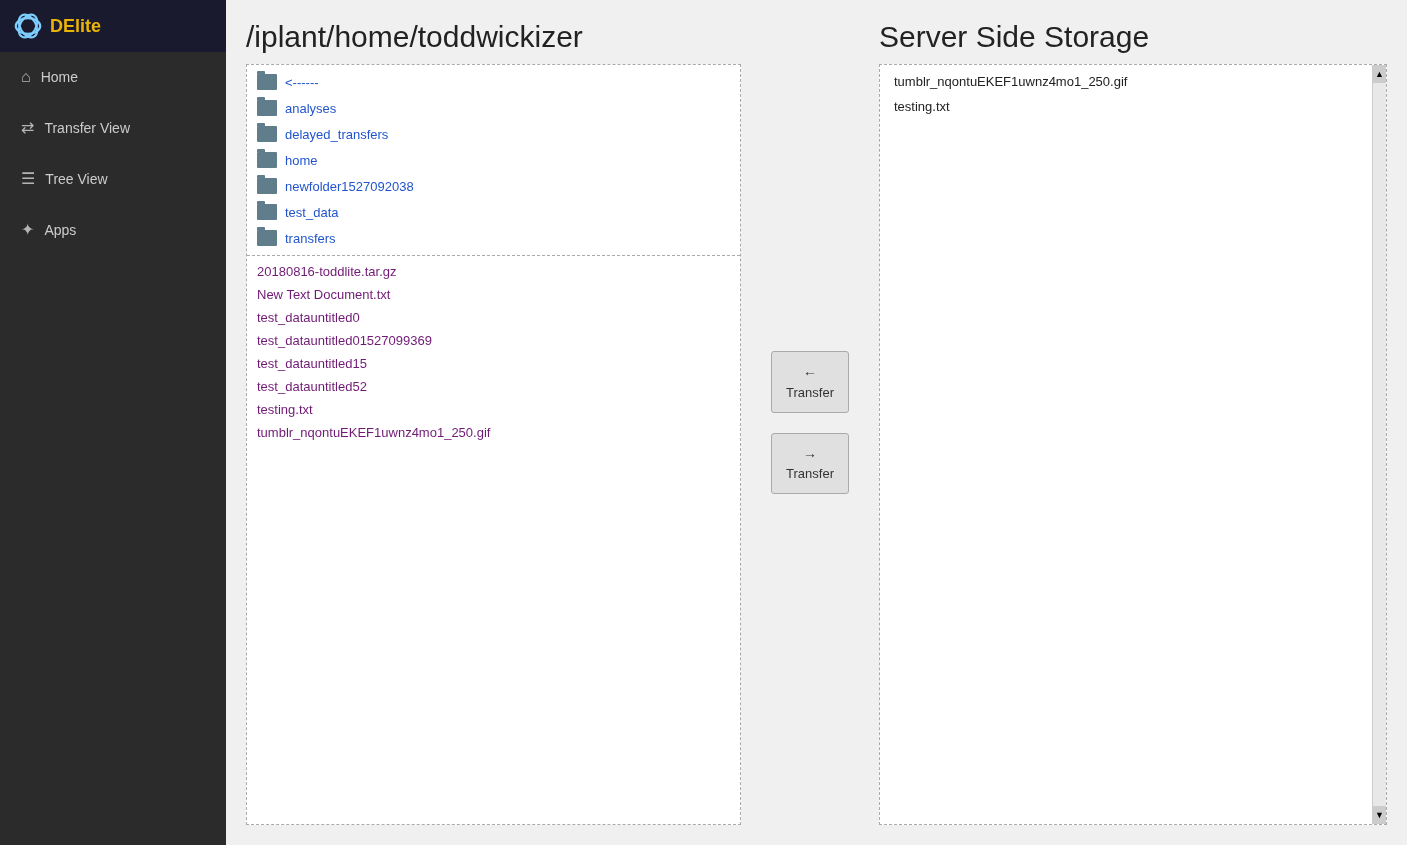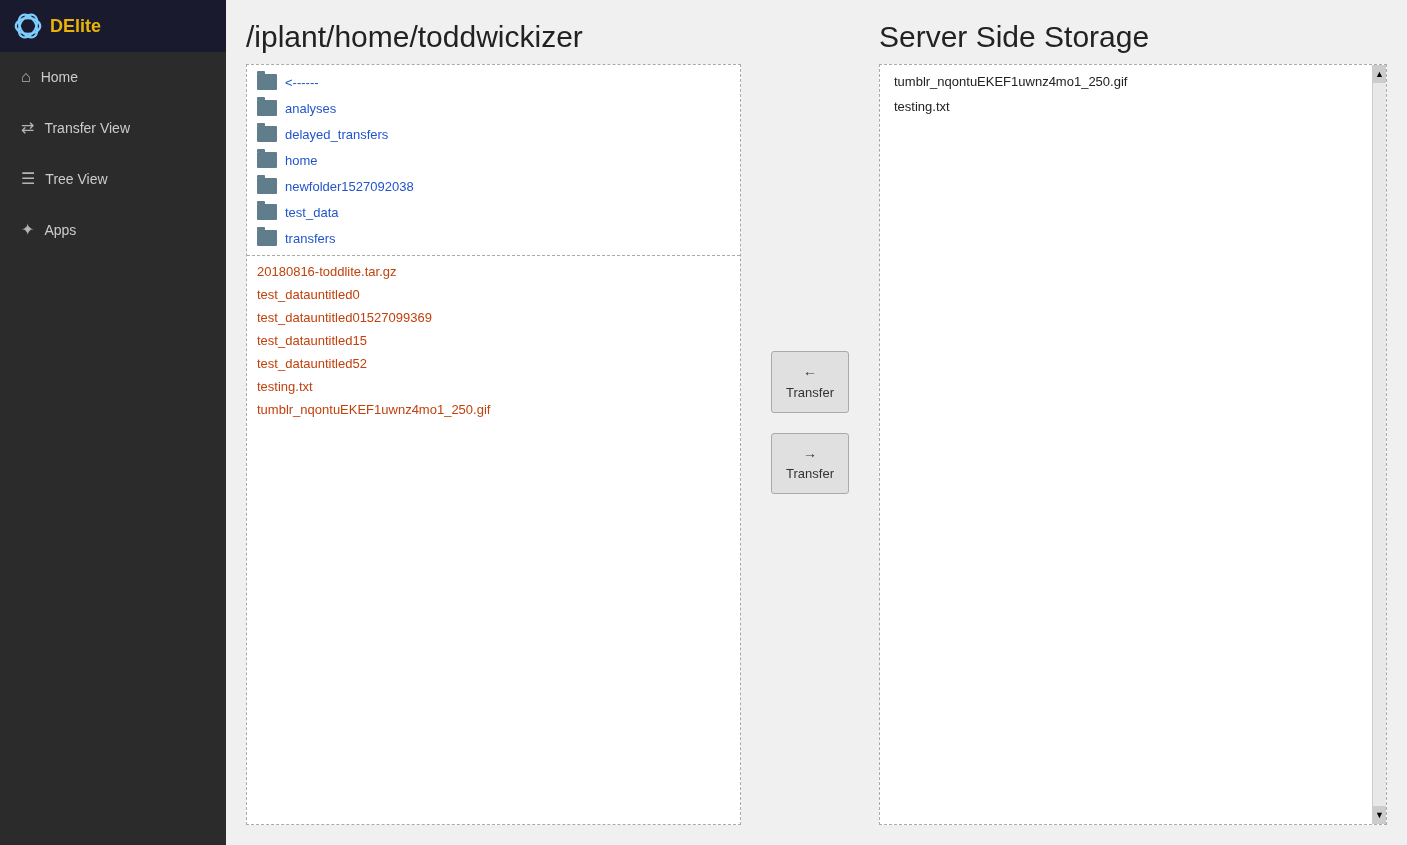--- a/index.html
+++ b/index.html
@@ -130,21 +130,21 @@
 
     
     .files-section {
       padding: 4px 0;
       overflow-y: auto;
     }
 
     .file-item {
       padding: 4px 10px;
       font-size: 13px;
-      color: #c2410c;
+      color: #701a75;
       cursor: pointer;
     }
 
     
     #transfer-buttons {
       display: flex;
       flex-direction: column;
       justify-content: center;
       align-items: center;
       gap: 20px;
@@ -261,20 +261,21 @@
             <span>test_data</span>
           </div>
           <div class="folder-item">
             <div class="folder-icon"></div>
             <span>transfers</span>
           </div>
         </div>
       <div class="files-section">
 
       <div class="file-item">20180816-toddlite.tar.gz</div>
+          <div class="file-item">New Text Document.txt</div>
           <div class="file-item">test_datauntitled0</div>
           <div class="file-item">test_datauntitled01527099369</div>
           <div class="file-item">test_datauntitled15</div>
           <div class="file-item">test_datauntitled52</div>
           <div class="file-item">testing.txt</div>
           <div class="file-item">tumblr_nqontuEKEF1uwnz4mo1_250.gif</div>
         </div>
     </div>
   </div>
 

